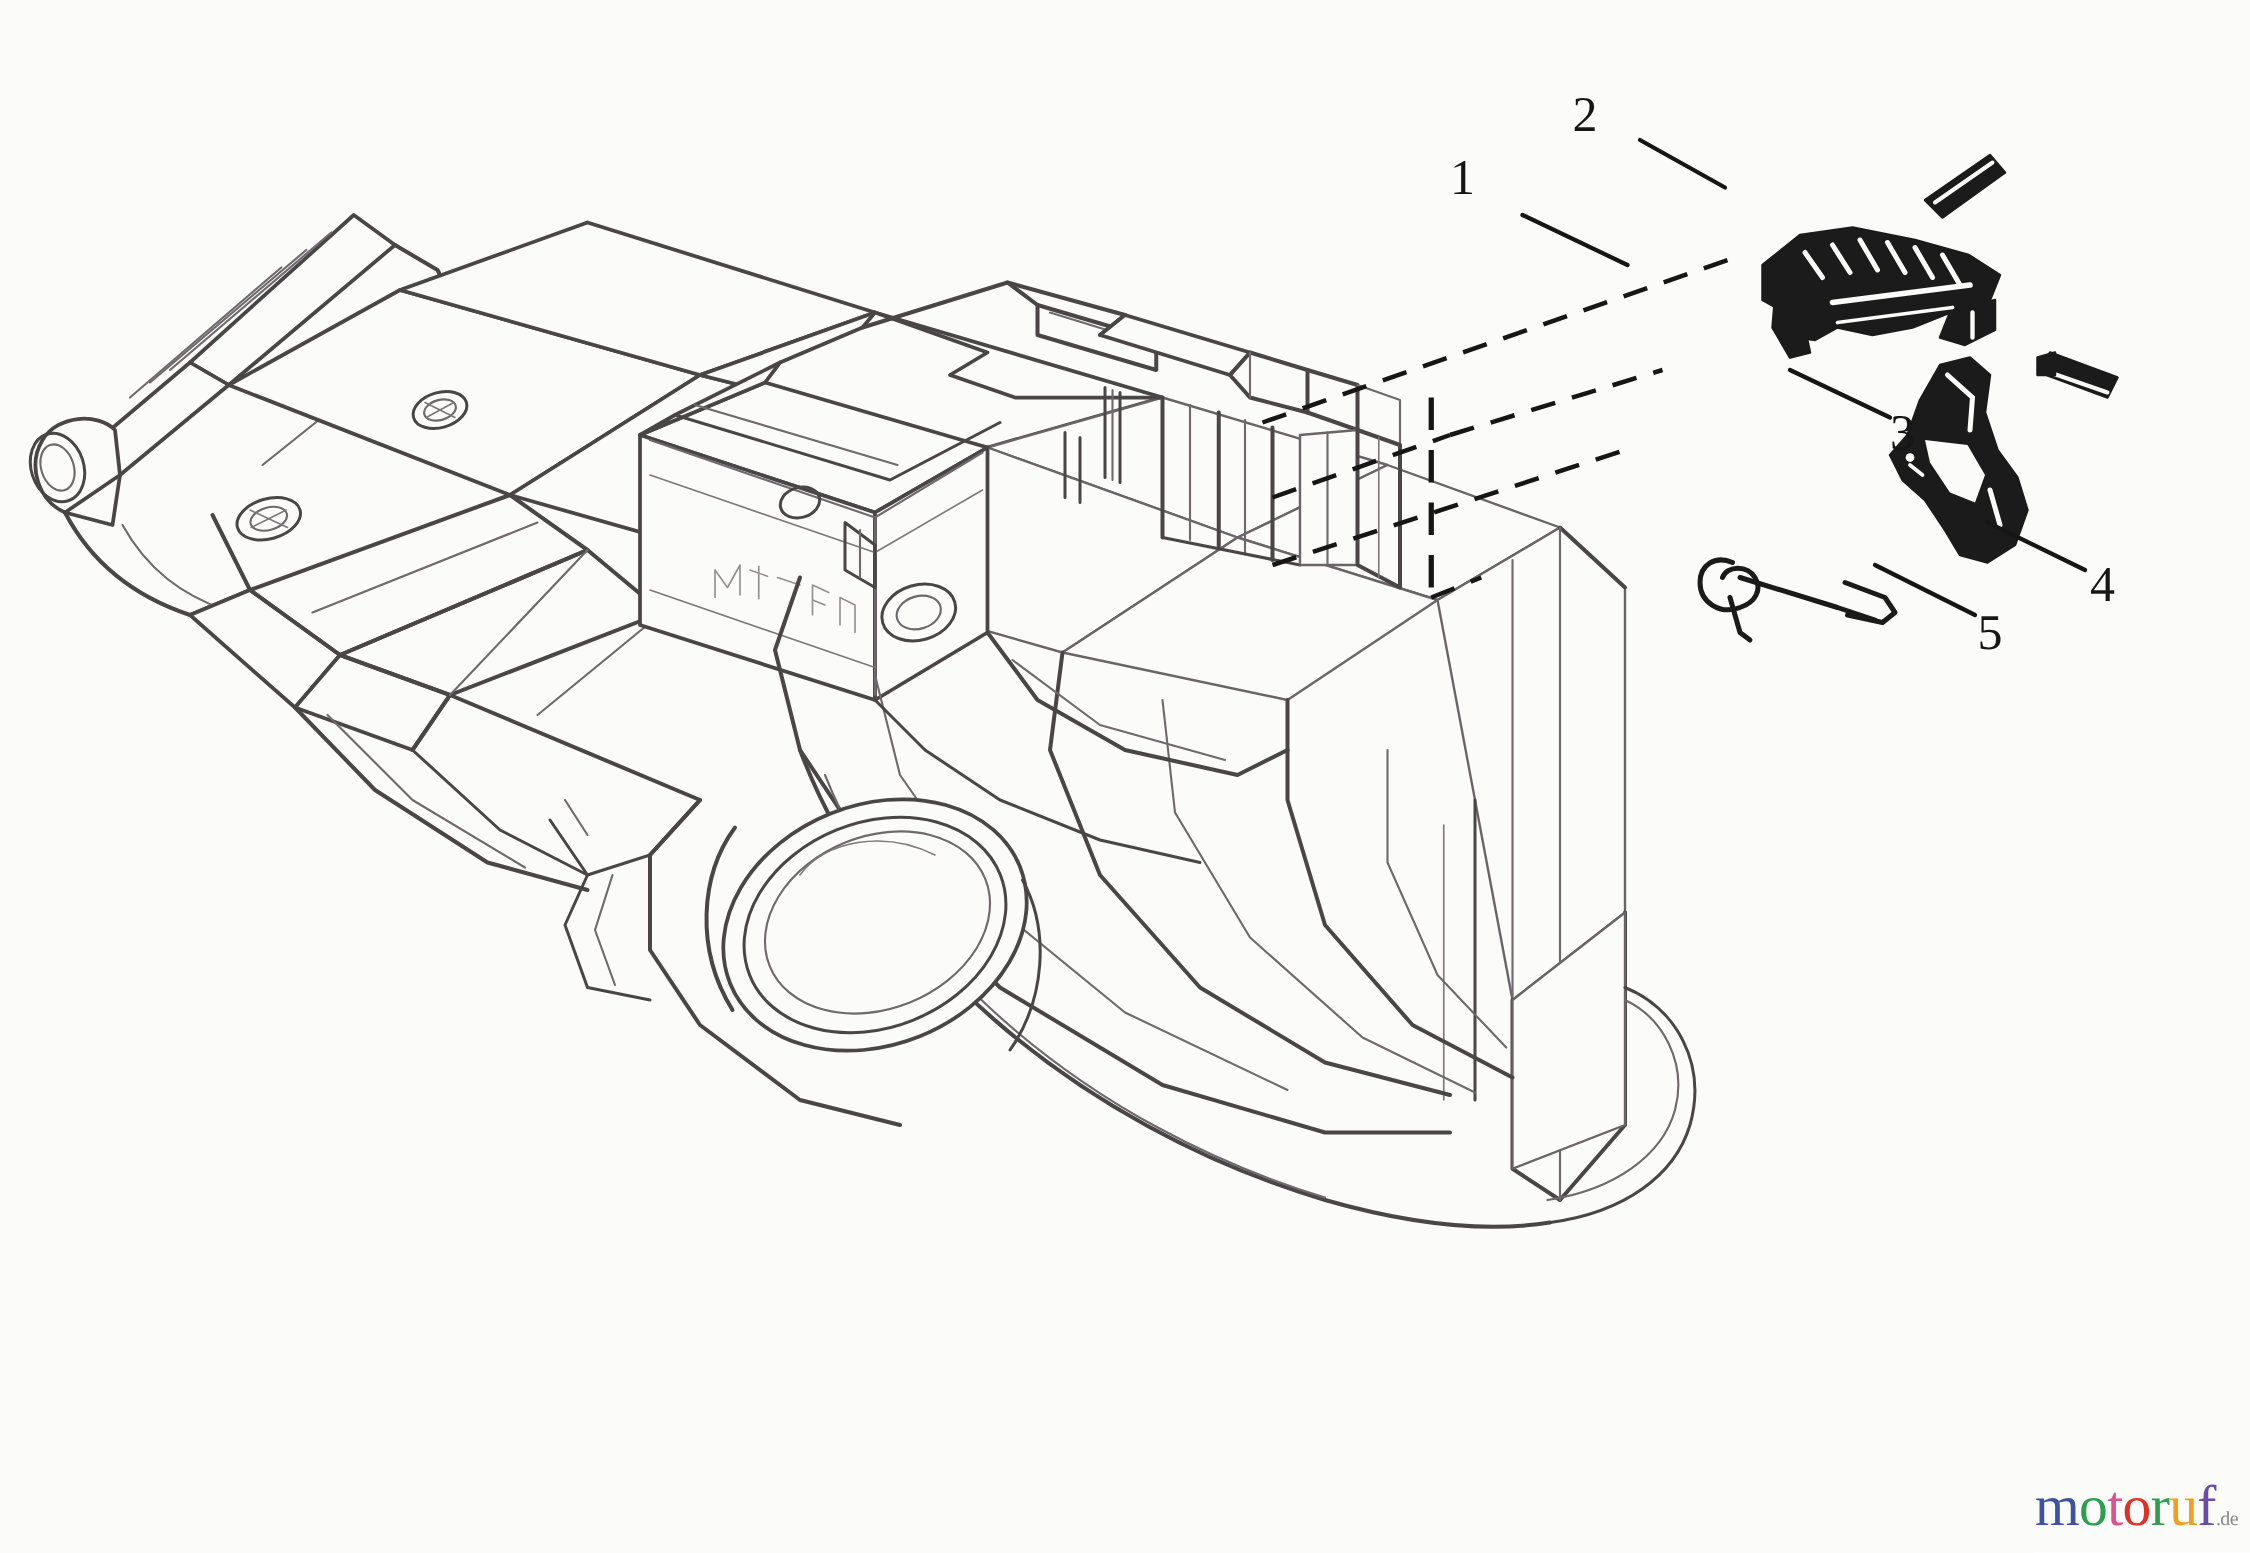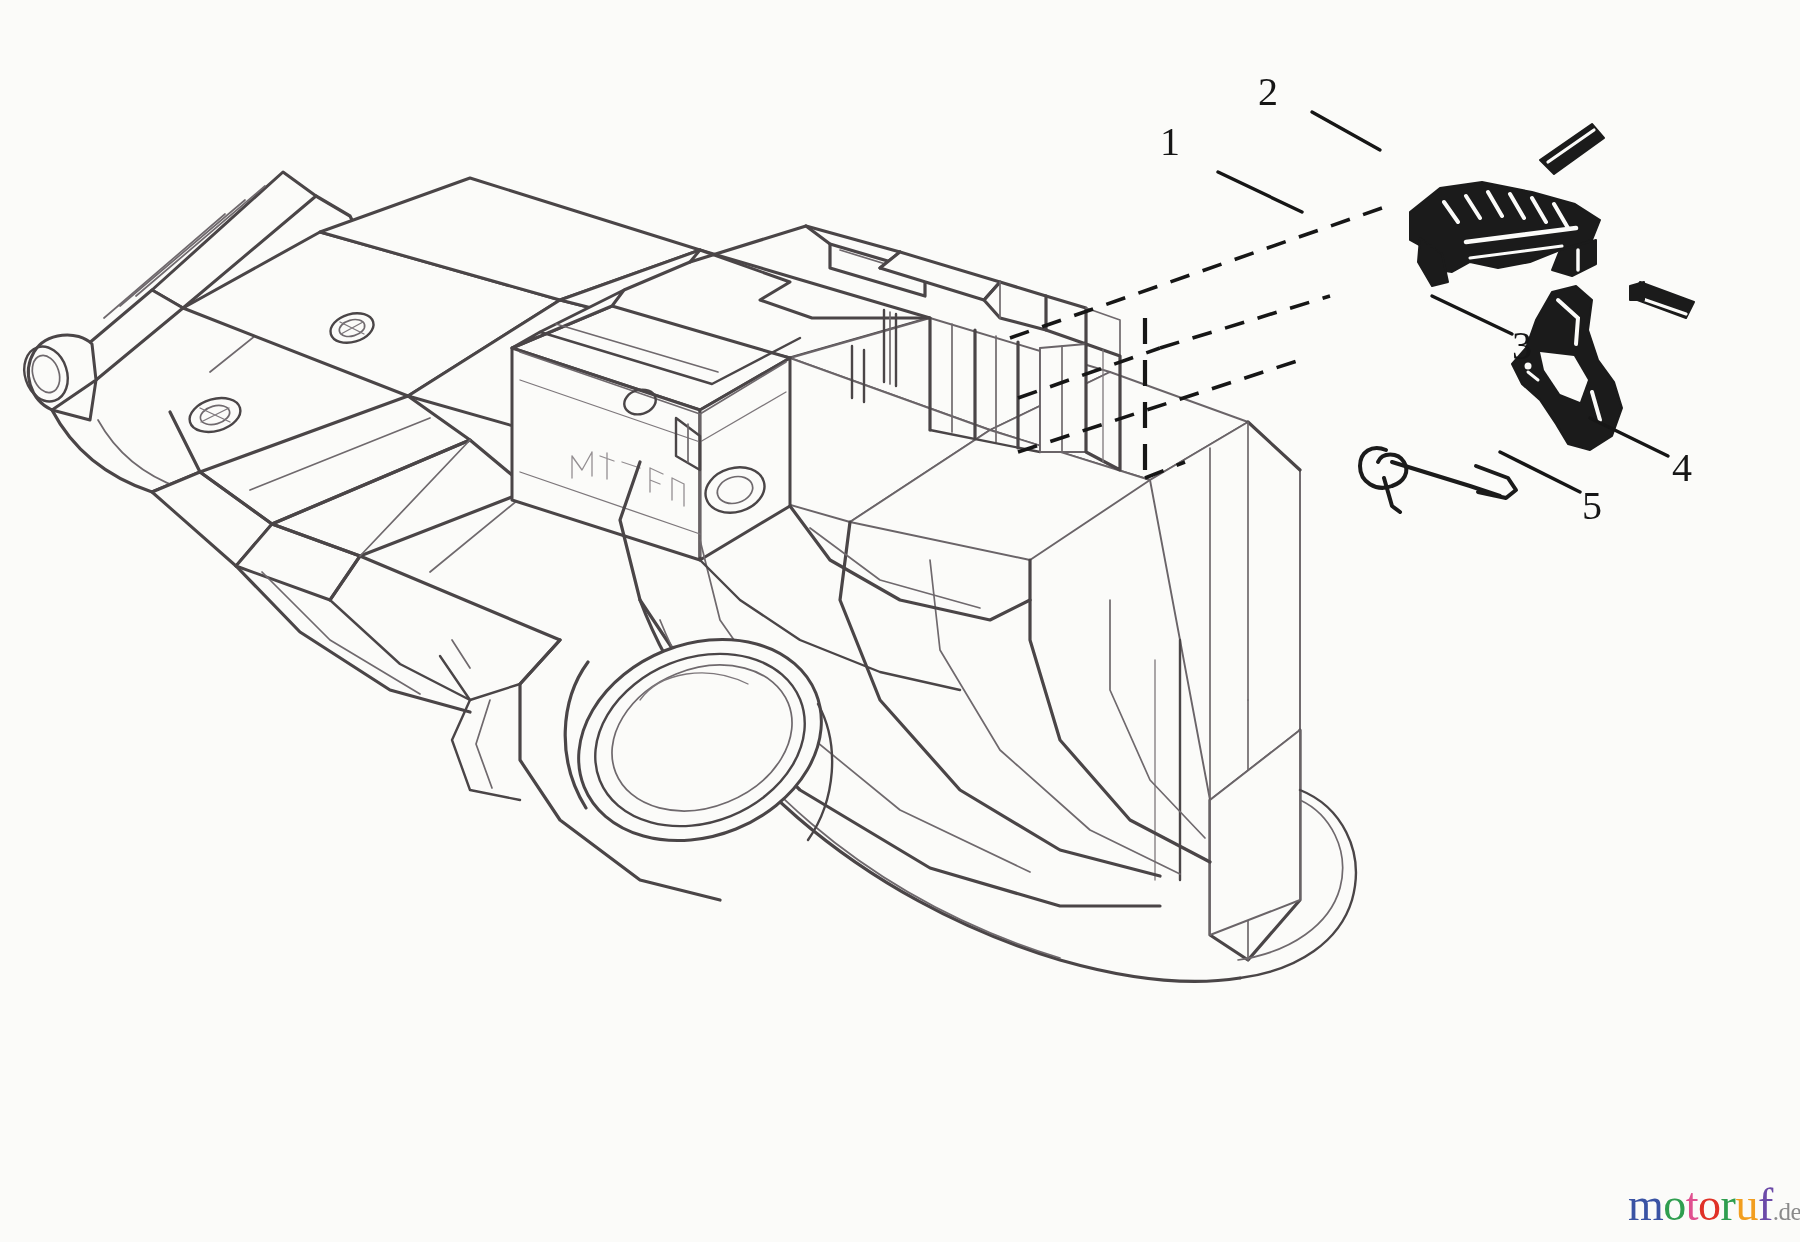--- a/index.html
+++ b/index.html
@@ -37,21 +37,21 @@
     left: 1628px;
     top: 1178px;
     font-family: "Liberation Serif", serif;
     font-size: 46px;
     letter-spacing: -0.5px;
     white-space: nowrap;
     user-select: none;
   }
   #watermark .wm-l { display: inline-block; }
   #watermark .wm-tld {
-    font-size: 25px;
+    font-size: 16px;
     color: #8a8a8a;
     vertical-align: baseline;
   }
 </style>
 </head>
 <body>
 
 <div id="stage">
 
   <svg id="diagram-svg" viewBox="0 0 1800 1242" xmlns="http://www.w3.org/2000/svg">

